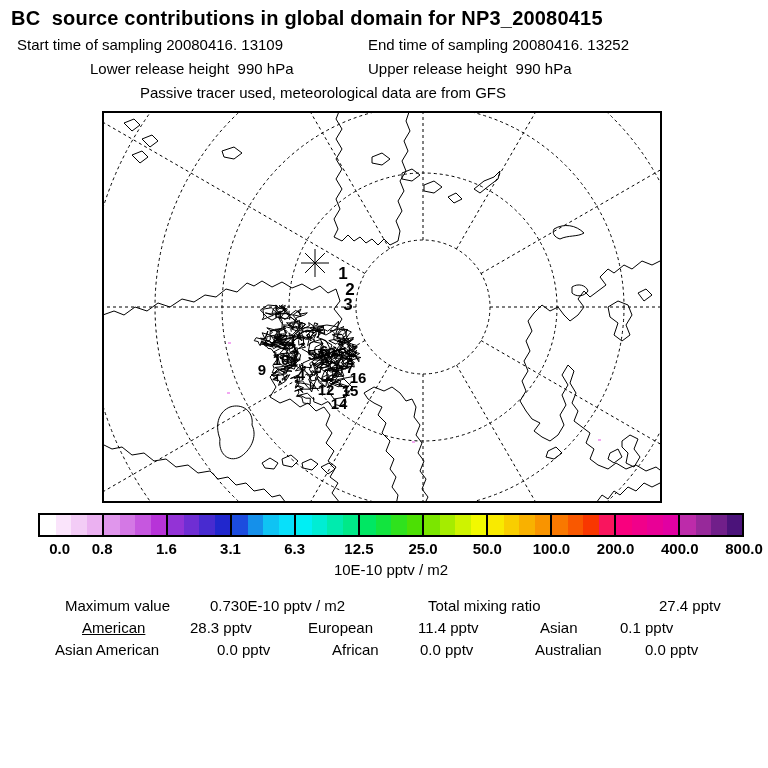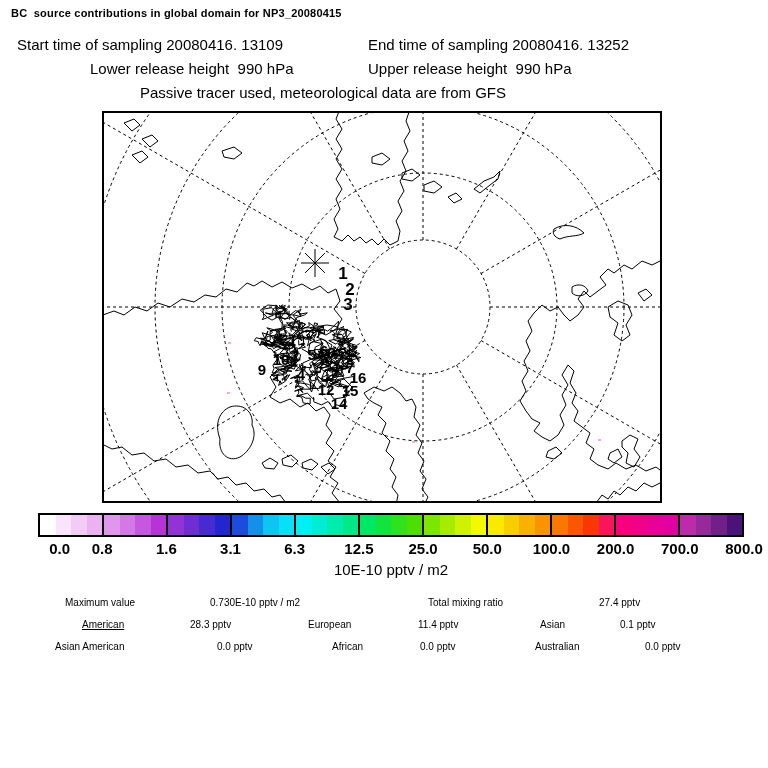--- a/index.html
+++ b/index.html
@@ -1,30 +1,30 @@
 <!DOCTYPE html>
 <html><head>
 <meta charset="utf-8">
 <style>
   html,body{margin:0;padding:0;}
   body{position:relative;width:768px;height:768px;background:#fff;color:#000;
        font-family:"Liberation Sans",sans-serif;overflow:hidden;}
   .abs{position:absolute;white-space:pre;}
-  .title-line{font-weight:bold;font-size:11px;letter-spacing:.2px;}
+  .title-line{font-weight:bold;font-size:20px;letter-spacing:.2px;}
   .hdr{font-size:15px;}
   #map-svg{position:absolute;left:102px;top:111px;width:560px;height:392px;}
   #colorbar{position:absolute;left:38px;top:513px;width:702px;height:20px;
             display:flex;border:2px solid #000;}
   .cbar-cell{flex:1 1 auto;height:100%;}
   .cbar-cell.segend{border-right:2px solid #000;}
   .cbar-tick{position:absolute;width:64px;margin-left:-32px;text-align:center;
              font-weight:bold;font-size:15px;top:540px;}
   #cbar-unit{position:absolute;left:241px;width:300px;text-align:center;top:561px;
              font-size:15px;}
-  .stat{position:absolute;font-size:10px;white-space:pre;}
+  .stat{position:absolute;font-size:15px;white-space:pre;}
   svg text.trajnum{font-family:"Liberation Sans",sans-serif;font-weight:bold;}
 </style>
 </head>
 <body>
 
 <div class="abs title-line" style="left:11px;top:7px;">BC  source contributions in global domain for NP3_20080415</div>
 <div class="abs hdr" style="left:17px;top:36px;">Start time of sampling 20080416. 13109</div>
 <div class="abs hdr" style="left:368px;top:36px;">End time of sampling 20080416. 13252</div>
 <div class="abs hdr" style="left:90px;top:60px;">Lower release height  990 hPa</div>
 <div class="abs hdr" style="left:368px;top:60px;">Upper release height  990 hPa</div>
@@ -178,30 +178,30 @@
     <span class="cbar-tick" style="left: 38px; text-align: right;">0.0</span>
     <span class="cbar-tick" style="left: 102.182px;">0.8</span>
     <span class="cbar-tick" style="left: 166.364px;">1.6</span>
     <span class="cbar-tick" style="left: 230.545px;">3.1</span>
     <span class="cbar-tick" style="left: 294.727px;">6.3</span>
     <span class="cbar-tick" style="left: 358.909px;">12.5</span>
     <span class="cbar-tick" style="left: 423.091px; text-align: center;">25.0</span>
     <span class="cbar-tick" style="left: 487.273px;">50.0</span>
     <span class="cbar-tick" style="left: 551.455px;">100.0</span>
     <span class="cbar-tick" style="left: 615.636px;">200.0</span>
-    <span class="cbar-tick" style="left: 679.818px;">700.0</span>
+    <span class="cbar-tick" style="left: 679.818px;">400.0</span>
     <span class="cbar-tick" style="left: 744px;">800.0</span>
   </div>
 <div id="cbar-unit">10E-10 pptv / m2</div>
 
 <div id="stats-block">
     <span class="stat" style="left: 65px; top: 597px;">Maximum value</span>
     <span class="stat" style="left: 210px; top: 597px;">0.730E-10 pptv / m2</span>
     <span class="stat" style="left: 428px; top: 597px;">Total mixing ratio</span>
-    <span class="stat" style="left: 599px; top: 597px; text-align: center;">27.4 pptv</span>
+    <span class="stat" style="left: 659px; top: 597px; text-align: center;">27.4 pptv</span>
     <span class="stat" style="left: 82px; top: 619px; text-decoration: underline;">American</span>
     <span class="stat" style="left: 190px; top: 619px;">28.3 pptv</span>
     <span class="stat" style="left: 308px; top: 619px;">European</span>
     <span class="stat" style="left: 418px; top: 619px;">11.4 pptv</span>
     <span class="stat" style="left: 540px; top: 619px;">Asian</span>
     <span class="stat" style="left: 620px; top: 619px;">0.1 pptv</span>
     <span class="stat" style="left: 55px; top: 641px;">Asian American</span>
     <span class="stat" style="left: 217px; top: 641px;">0.0 pptv</span>
     <span class="stat" style="left: 332px; top: 641px;">African</span>
     <span class="stat" style="left: 420px; top: 641px;">0.0 pptv</span>

